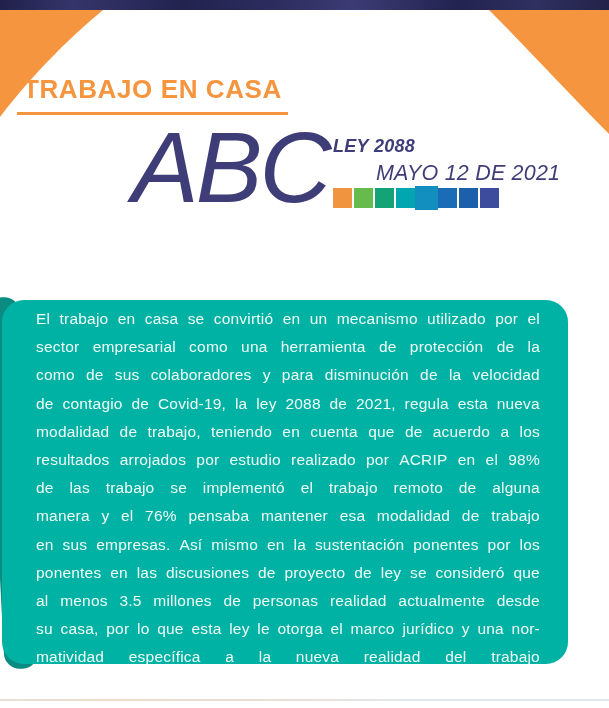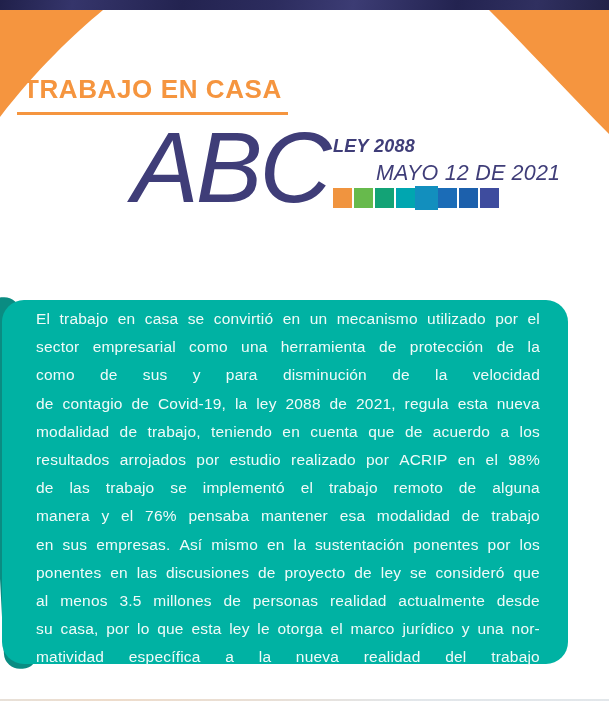--- a/index.html
+++ b/index.html
@@ -128,20 +128,21 @@
         <span>herramienta</span>
         <span>de</span>
         <span>protección</span>
         <span>de</span>
         <span>la</span>
       </div>
       <div class="cline">
         <span>como</span>
         <span>de</span>
         <span>sus</span>
+        <span>colaboradores</span>
         <span>y</span>
         <span>para</span>
         <span>disminución</span>
         <span>de</span>
         <span>la</span>
         <span>velocidad</span>
       </div>
       <div class="cline">
         <span>de</span>
         <span>contagio</span>

